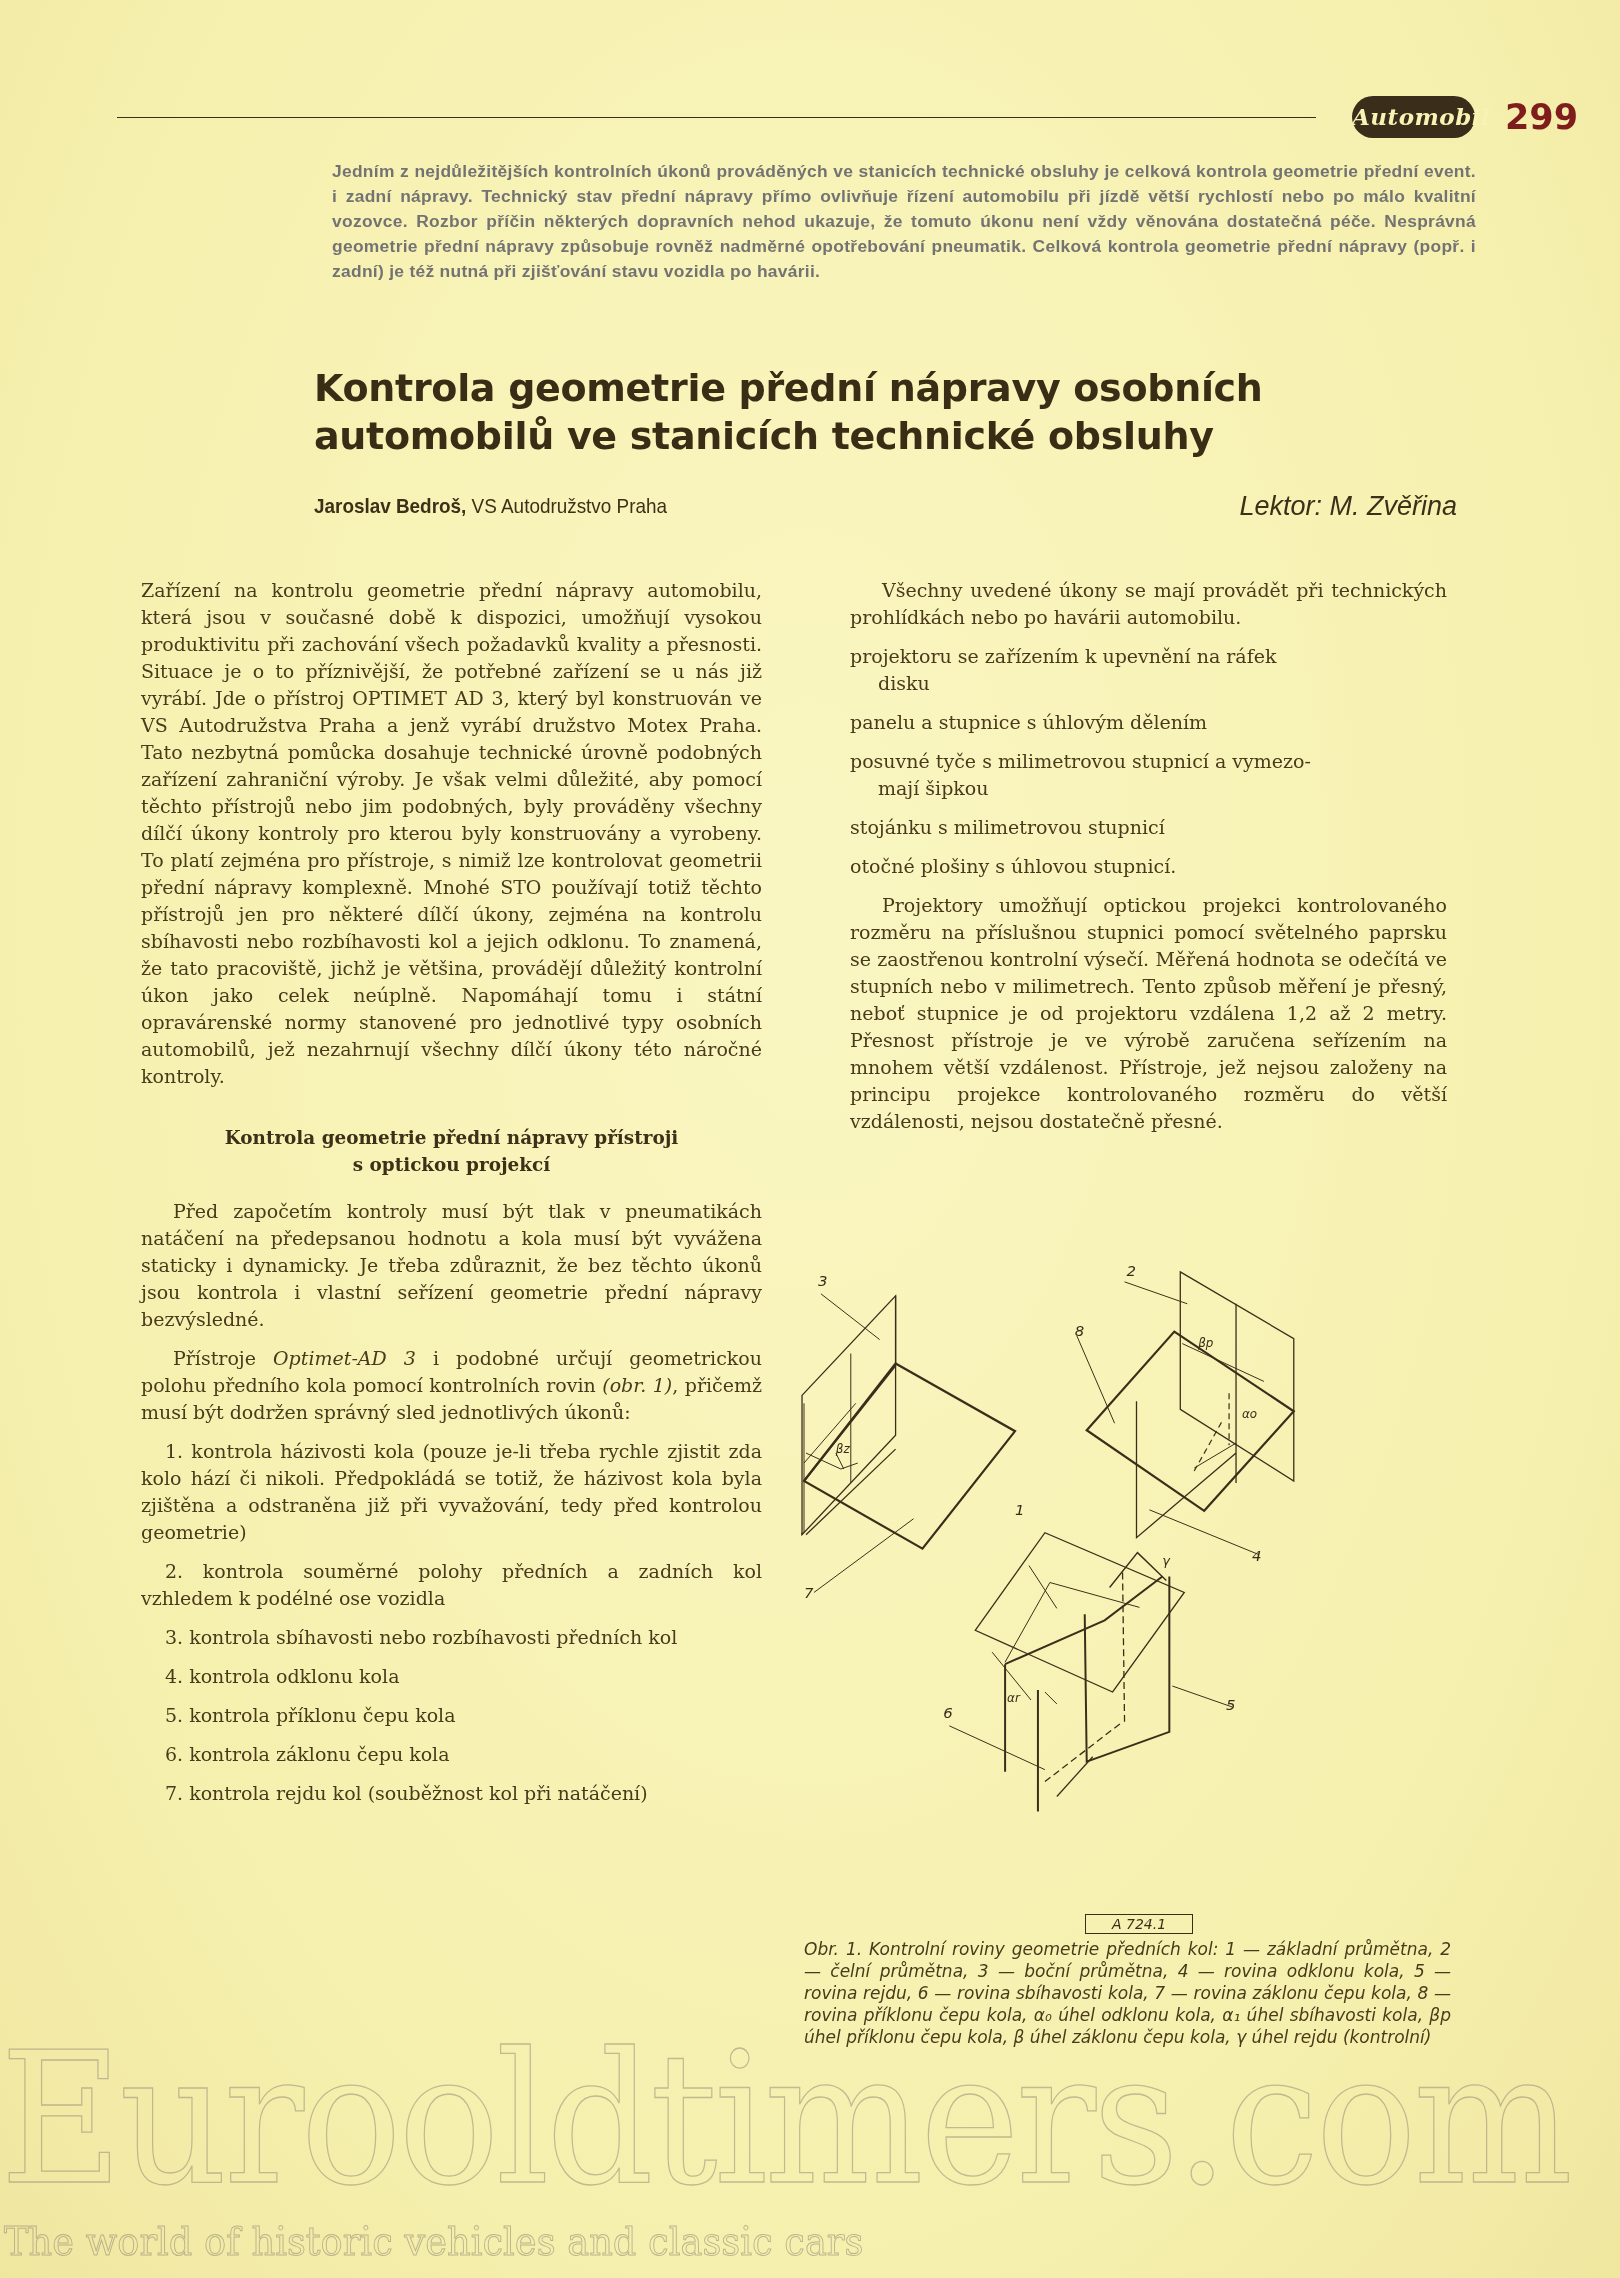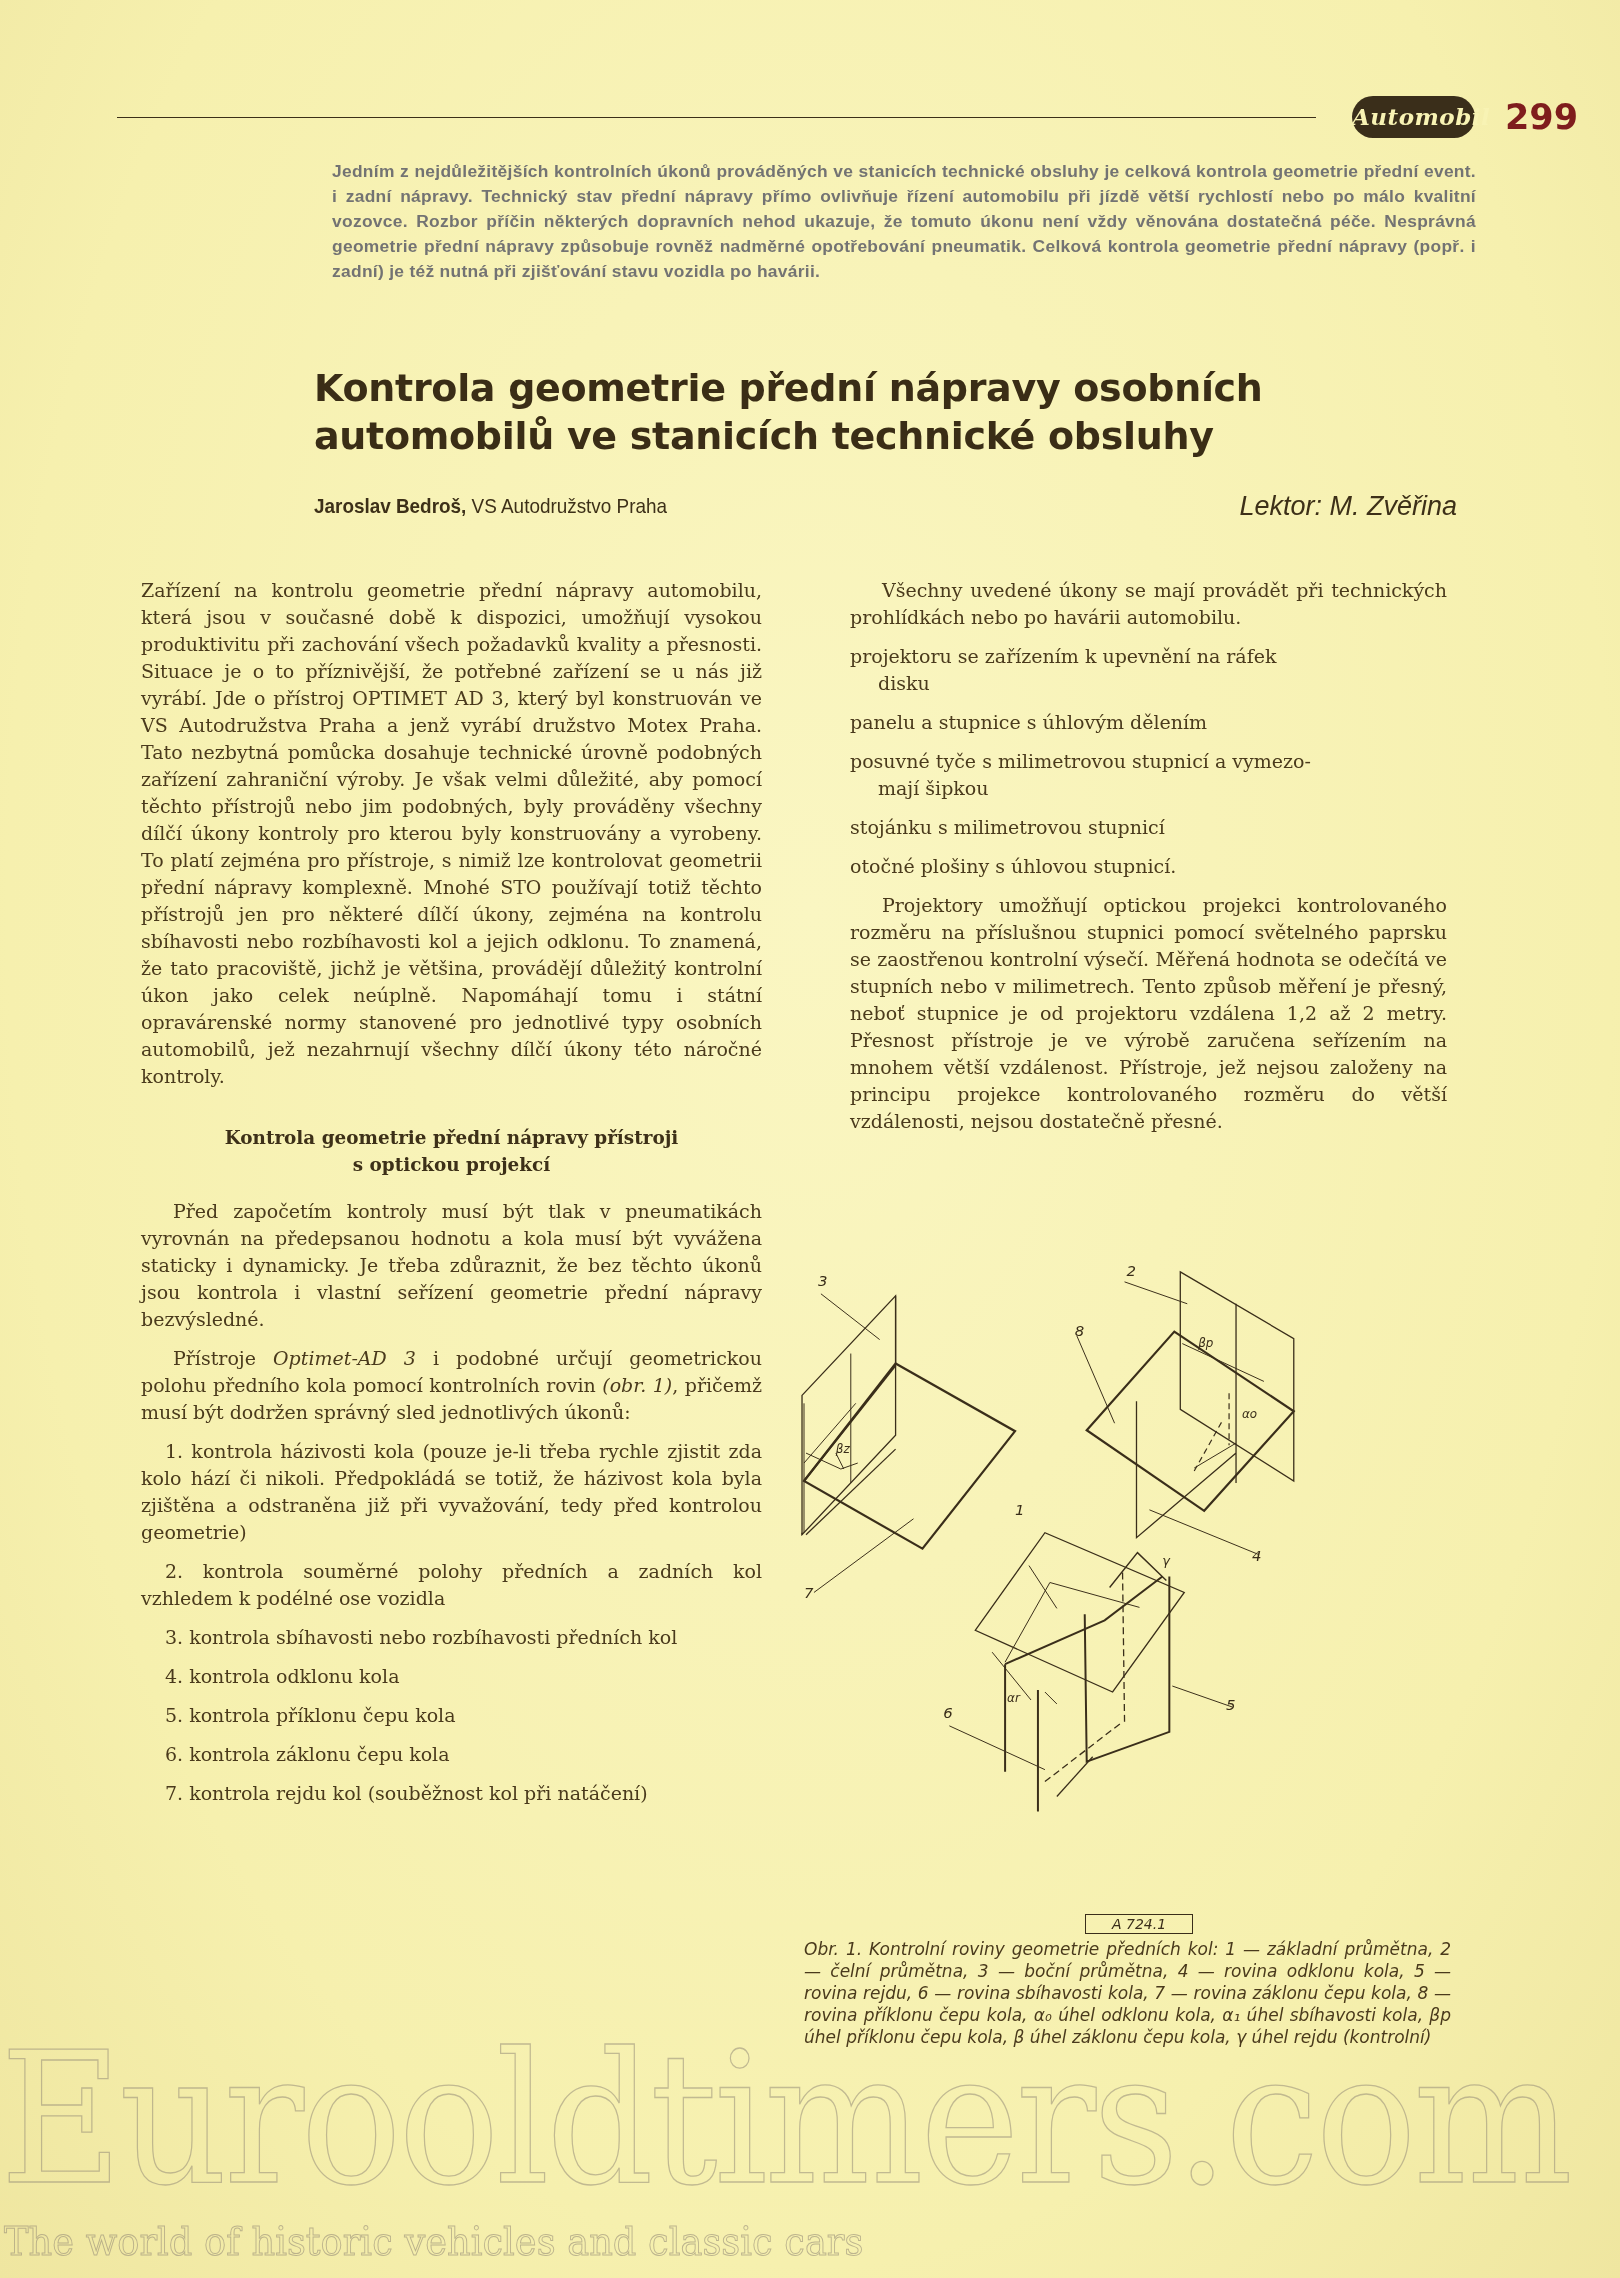--- a/index.html
+++ b/index.html
@@ -56,21 +56,21 @@
 </div>
 <div class="byline"><b>Jaroslav Bedroš,</b><span> VS Autodružstvo Praha</span></div>
 <div class="lektor">Lektor: M. Zvěřina</div>
 
 <div class="col colL">
   <p>Zařízení na kontrolu geometrie přední nápravy automobilu, která jsou v současné době k dispozici, umožňují vysokou produktivitu při zachování všech požadavků kvality a přesnosti. Situace je o to příznivější, že potřebné zařízení se u nás již vyrábí. Jde o přístroj OPTIMET AD 3, který byl konstruován ve VS Autodružstva Praha a jenž vyrábí družstvo Motex Praha. Tato nezbytná pomůcka dosahuje technické úrovně podobných zařízení zahraniční výroby. Je však velmi důležité, aby pomocí těchto přístrojů nebo jim podobných, byly prováděny všechny dílčí úkony kontroly pro kterou byly konstruovány a vyrobeny. To platí zejména pro přístroje, s nimiž lze kontrolovat geometrii přední nápravy komplexně. Mnohé STO používají totiž těchto přístrojů jen pro některé dílčí úkony, zejména na kontrolu sbíhavosti nebo rozbíhavosti kol a jejich odklonu. To znamená, že tato pracoviště, jichž je většina, provádějí důležitý kontrolní úkon jako celek neúplně. Napomáhají tomu i státní opravárenské normy stanovené pro jednotlivé typy osobních automobilů, jež nezahrnují všechny dílčí úkony této náročné kontroly.</p>
   <p class="sub">
     <span>Kontrola geometrie přední nápravy přístroji</span><br>
     <span>s optickou projekcí</span>
   </p>
-  <p class="ind">Před započetím kontroly musí být tlak v pneumatikách vyrovnán na předepsanou hodnotu a kola musí být vyvážena staticky i dynamicky. Je třeba zdůraznit, že bez těchto úkonů jsou kontrola i vlastní seřízení geometrie přední nápravy bezvýsledné.</p>
+  <p class="ind">Před započetím kontroly musí být tlak v pneumatikách natáčení na předepsanou hodnotu a kola musí být vyvážena staticky i dynamicky. Je třeba zdůraznit, že bez těchto úkonů jsou kontrola i vlastní seřízení geometrie přední nápravy bezvýsledné.</p>
   <p class="ind gap"><span>Přístroje </span><em>Optimet-AD 3</em><span> i podobné určují geometrickou polohu předního kola pomocí kontrolních rovin </span><em>(obr. 1)</em><span>, přičemž musí být dodržen správný sled jednotlivých úkonů:</span></p>
   <p class="item">1. kontrola házivosti kola (pouze je-li třeba rychle zjistit zda kolo hází či nikoli. Předpokládá se totiž, že házivost kola byla zjištěna a odstraněna již při vyvažování, tedy před kontrolou geometrie)</p>
   <p class="item">2. kontrola souměrné polohy předních a zadních kol vzhledem k podélné ose vozidla</p>
   <p class="item">3. kontrola sbíhavosti nebo rozbíhavosti předních kol</p>
   <p class="item">4. kontrola odklonu kola</p>
   <p class="item">5. kontrola příklonu čepu kola</p>
   <p class="item">6. kontrola záklonu čepu kola</p>
   <p class="item">7. kontrola rejdu kol (souběžnost kol při natáčení)</p>
 </div>
 

